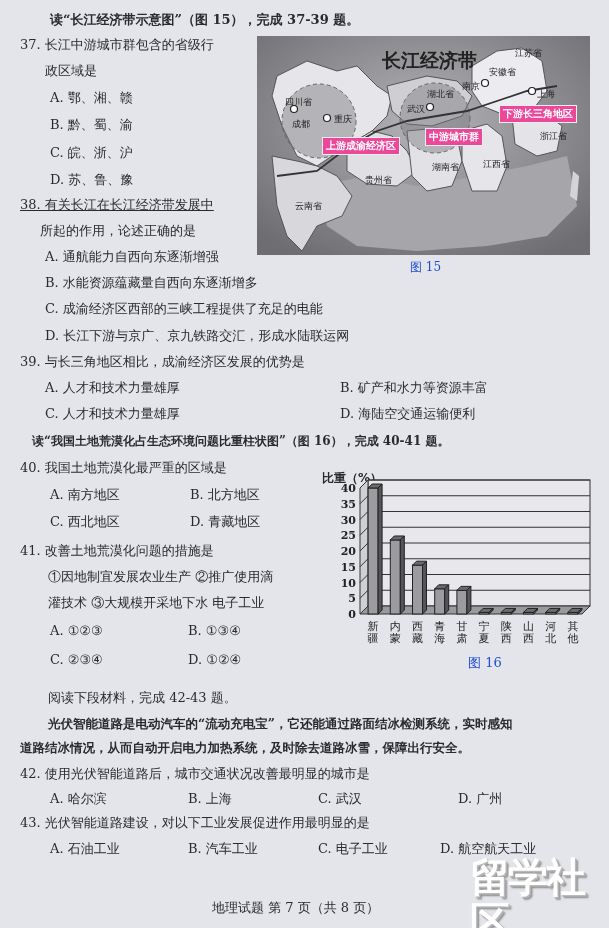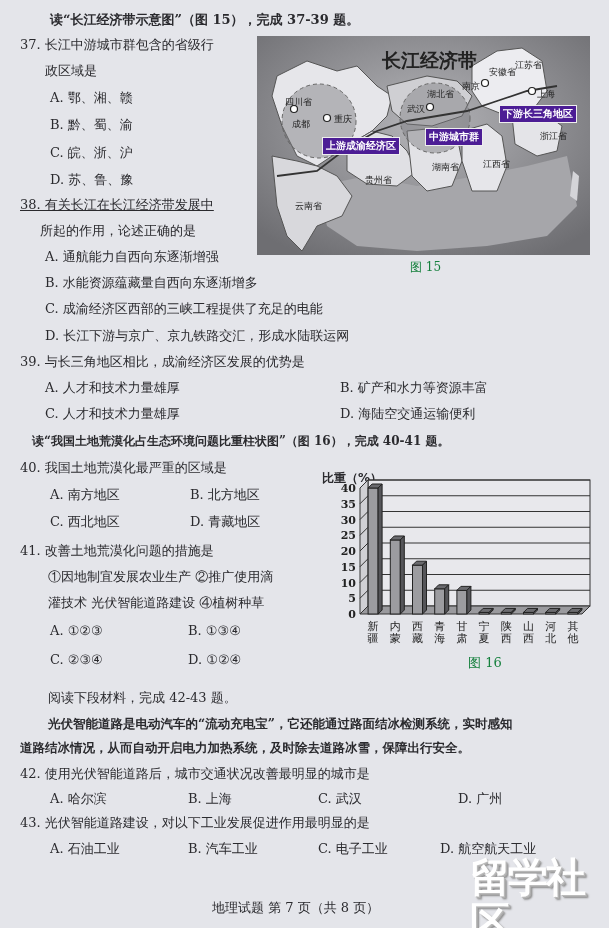--- a/index.html
+++ b/index.html
@@ -6,22 +6,22 @@
   body{width:609px;height:928px;background:#e4e5ea;position:relative;overflow:hidden;
        font-family:"DejaVu Serif","Liberation Serif",serif;color:#2a2a2e;}
   .t{position:absolute;font-size:13px;line-height:16px;white-space:nowrap;}
   .sans{font-family:"DejaVu Sans","Liberation Sans",sans-serif;}
   .bold{font-weight:bold;}
   
   .map{position:absolute;left:257px;top:36px;width:333px;height:219px;background:#8c8c90;overflow:hidden;}
   .map svg{position:absolute;left:0;top:0;}
   .maplabel{position:absolute;font-family:"DejaVu Sans","Liberation Sans",sans-serif;font-size:9px;color:#222;white-space:nowrap;}
   .maptitle{position:absolute;left:125px;top:12px;font-family:"DejaVu Sans","Liberation Sans",sans-serif;font-size:19px;font-weight:bold;color:#222;}
-  .regionbox{position:absolute;background:#4c1d95;color:#fff;font-size:10px;padding:1px 3px;border:1px solid #eee;font-family:"DejaVu Serif","Liberation Serif",serif;font-weight:bold;white-space:nowrap;}
-  .caption{position:absolute;font-size:12px;color:#15803d;}
+  .regionbox{position:absolute;background:#ec4899;color:#fff;font-size:10px;padding:1px 3px;border:1px solid #eee;font-family:"DejaVu Serif","Liberation Serif",serif;font-weight:bold;white-space:nowrap;}
+  .caption{position:absolute;font-size:12px;color:#1d4ed8;}
   
   .chart{position:absolute;left:320px;top:470px;width:290px;height:175px;}
   .watermark{position:absolute;left:470px;top:855px;}
   .wm-big{font-family:"DejaVu Sans","Liberation Sans",sans-serif;font-size:40px;font-weight:bold;color:#fff;letter-spacing:-2px;
           text-shadow:1px 1px 0 #bbb,2px 2px 0 #aaa,3px 3px 2px #888;line-height:44px;}
 </style>
 </head>
 <body>
 
 <div class="t bold" style="left:50px;top:12px;">读“长江经济带示意图”（图 15），完成 37-39 题。</div>
@@ -90,21 +90,21 @@
     </g>
   </svg>
   <div class="maptitle">长江经济带</div>
   <div class="maplabel" style="left:28px;top:60px;">四川省</div>
   <div class="maplabel" style="left:38px;top:164px;">云南省</div>
   <div class="maplabel" style="left:108px;top:138px;">贵州省</div>
   <div class="maplabel" style="left:170px;top:52px;">湖北省</div>
   <div class="maplabel" style="left:175px;top:125px;">湖南省</div>
   <div class="maplabel" style="left:226px;top:122px;">江西省</div>
   <div class="maplabel" style="left:232px;top:30px;">安徽省</div>
-  <div class="maplabel" style="left:258px;top:23px;">江苏省</div>
+  <div class="maplabel" style="left:258px;top:11px;">江苏省</div>
   <div class="maplabel" style="left:283px;top:94px;">浙江省</div>
   <div class="maplabel" style="left:35px;top:82px;">成都</div>
   <div class="maplabel" style="left:77px;top:77px;">重庆</div>
   <div class="maplabel" style="left:150px;top:67px;">武汉</div>
   <div class="maplabel" style="left:205px;top:44px;">南京</div>
   <div class="maplabel" style="left:280px;top:52px;">上海</div>
   <div class="regionbox" style="left:65px;top:101px;">上游成渝经济区</div>
   <div class="regionbox" style="left:168px;top:92px;">中游城市群</div>
   <div class="regionbox" style="left:242px;top:69px;">下游长三角地区</div>
 </div>
@@ -113,21 +113,21 @@
 <div class="t bold" style="left:32px;top:433px;font-size:12px;">读“我国土地荒漠化占生态环境问题比重柱状图”（图 16），完成 40-41 题。</div>
 
 <div class="t" style="left:20px;top:460px;">40. 我国土地荒漠化最严重的区域是</div>
 <div class="t" style="left:50px;top:487px;">A. 南方地区</div>
 <div class="t" style="left:190px;top:487px;">B. 北方地区</div>
 <div class="t" style="left:50px;top:514px;">C. 西北地区</div>
 <div class="t" style="left:190px;top:514px;">D. 青藏地区</div>
 
 <div class="t" style="left:20px;top:543px;">41. 改善土地荒漠化问题的措施是</div>
 <div class="t" style="left:48px;top:569px;">①因地制宜发展农业生产  ②推广使用滴</div>
-<div class="t" style="left:48px;top:595px;">灌技术 光伏智能道路建设 ④植树种草</div>
+<div class="t" style="left:48px;top:595px;">灌技术 ③大规模开采地下水 电子工业</div>
 <div class="t" style="left:50px;top:623px;">A. ①②③</div>
 <div class="t" style="left:188px;top:623px;">B. ①③④</div>
 <div class="t" style="left:50px;top:652px;">C. ②③④</div>
 <div class="t" style="left:188px;top:652px;">D. ①②④</div>
 
 <div class="chart">
   <div class="t sans bold" style="left:2px;top:0px;font-size:12px;">比重（%）</div>
   <svg id="chartsvg" width="290" height="175" style="position:absolute;left:0;top:0;">
       <rect x="48" y="10" width="222" height="126" fill="#e8e8ec" stroke="#333" stroke-width="1"></rect>
       <polygon points="40,144 262,144 270,136 48,136" fill="#9a9a9e" stroke="#333" stroke-width="1"></polygon>

